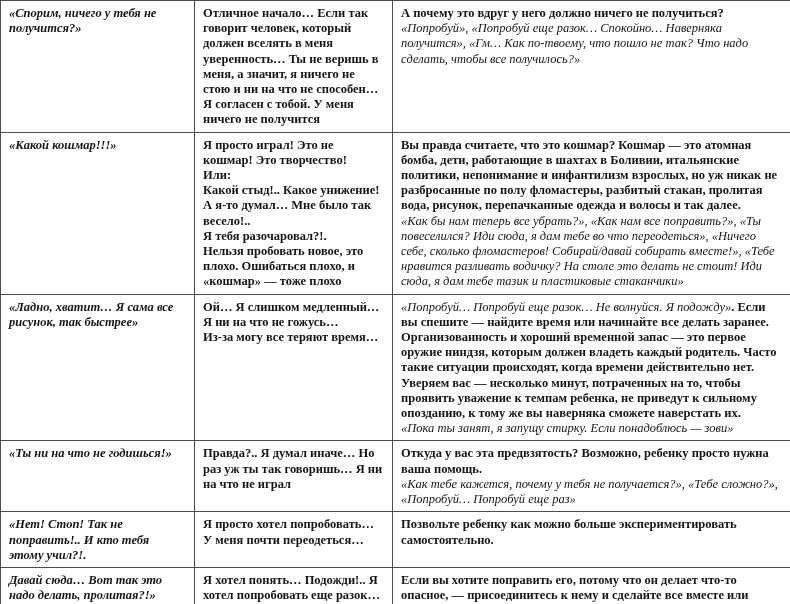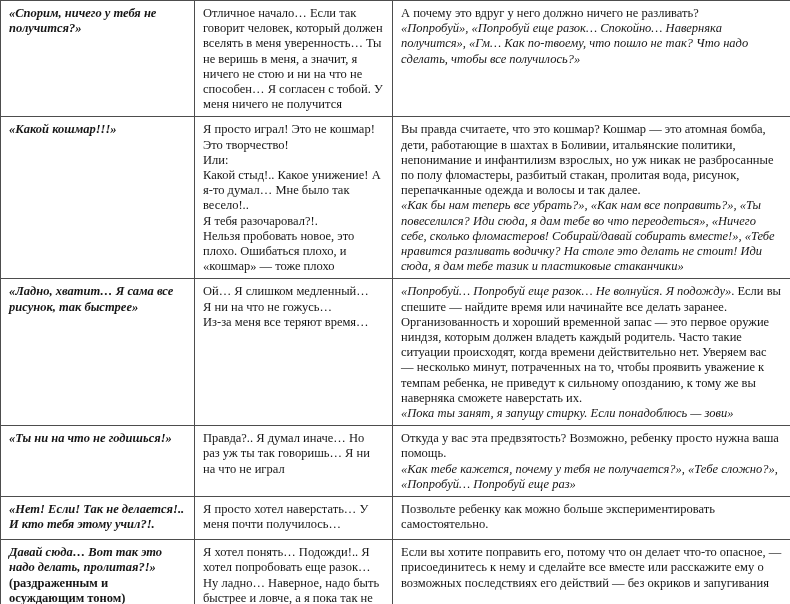--- a/index.html
+++ b/index.html
@@ -32,59 +32,59 @@
   col.c1 { width: 194px; }
   col.c2 { width: 198px; }
   col.c3 { width: 398px; }
   tr.r1 { height: 106px; }
   tr.r2 { height: 161px; margin-left: 15px; }
   tr.r3 { height: 144px; }
   tr.r4 { height: 64px; margin-left: 20px; }
   tr.r5 { height: 43px; }
   tr.r6 { height: 85px; }
   .seg { white-space: pre-wrap; }
-  .seg.normal { font-style: normal; font-weight: normal; }
+  .seg.normal { font-style: normal; font-weight: bold; }
   .seg.italic { font-style: italic; }
   .seg.bold { font-weight: bold; }
   .seg.bold-italic { font-weight: bold; font-style: italic; }
 </style>
 </head>
 <body>
 
 <div class="page">
   <table class="tbl">
     <colgroup>
       <col class="c1">
       <col class="c2">
       <col class="c3">
     </colgroup>
     <tbody>
       <tr class="r1">
         <td><span class="seg bold-italic">«Спорим, ничего у тебя не получится?»</span></td>
         <td><span class="seg normal">Отличное начало… Если так говорит человек, который должен вселять в меня уверенность… Ты не веришь в меня, а значит, я ничего не стою и ни на что не способен… Я согласен с тобой. У меня ничего не получится</span></td>
-        <td><span class="seg normal">А почему это вдруг у него должно ничего не разливать?</span><br><span class="seg italic">«Попробуй», «Попробуй еще разок… Спокойно… Наверняка получится», «Гм… Как по-твоему, что пошло не так? Что надо сделать, чтобы все получилось?»</span></td>
+        <td><span class="seg normal">А почему это вдруг у него должно ничего не получиться?</span><br><span class="seg italic">«Попробуй», «Попробуй еще разок… Спокойно… Наверняка получится», «Гм… Как по-твоему, что пошло не так? Что надо сделать, чтобы все получилось?»</span></td>
       </tr>
       <tr class="r2">
         <td><span class="seg bold-italic">«Какой кошмар!!!»</span></td>
         <td><span class="seg normal">Я просто играл! Это не кошмар! Это творчество!</span><br><span class="seg normal">Или:</span><br><span class="seg normal">Какой стыд!.. Какое унижение! А я-то думал… Мне было так весело!..</span><br><span class="seg normal">Я тебя разочаровал?!.</span><br><span class="seg normal">Нельзя пробовать новое, это плохо. Ошибаться плохо, и «кошмар» — тоже плохо</span></td>
         <td><span class="seg normal">Вы правда считаете, что это кошмар? Кошмар — это атомная бомба, дети, работающие в шахтах в Боливии, итальянские политики, непонимание и инфантилизм взрослых, но уж никак не разбросанные по полу фломастеры, разбитый стакан, пролитая вода, рисунок, перепачканные одежда и волосы и так далее.</span><br><span class="seg italic">«Как бы нам теперь все убрать?», «Как нам все поправить?», «Ты повеселился? Иди сюда, я дам тебе во что переодеться», «Ничего себе, сколько фломастеров! Собирай/давай собирать вместе!», «Тебе нравится разливать водичку? На столе это делать не стоит! Иди сюда, я дам тебе тазик и пластиковые стаканчики»</span></td>
       </tr>
       <tr class="r3">
         <td><span class="seg bold-italic">«Ладно, хватит… Я сама все рисунок, так быстрее»</span></td>
-        <td><span class="seg normal">Ой… Я слишком медленный…</span><br><span class="seg normal">Я ни на что не гожусь…</span><br><span class="seg normal">Из-за меня все теряют время…</span></td>
+        <td><span class="seg normal">Ой… Я слишком медленный…</span><br><span class="seg normal">Я ни на что не гожусь…</span><br><span class="seg normal">Из-за могу все теряют время…</span></td>
         <td><span class="seg italic">«Попробуй… Попробуй еще разок… Не волнуйся. Я подожду»</span><span class="seg normal">. Если вы спешите — найдите время или начинайте все делать заранее. Организованность и хороший временной запас — это первое оружие ниндзя, которым должен владеть каждый родитель. Часто такие ситуации происходят, когда времени действительно нет. Уверяем вас — несколько минут, потраченных на то, чтобы проявить уважение к темпам ребенка, не приведут к сильному опозданию, к тому же вы наверняка сможете наверстать их.</span><br><span class="seg italic">«Пока ты занят, я запущу стирку. Если понадоблюсь — зови»</span></td>
       </tr>
       <tr class="r4">
         <td><span class="seg bold-italic">«Ты ни на что не годишься!»</span></td>
         <td><span class="seg normal">Правда?.. Я думал иначе… Но раз уж ты так говоришь… Я ни на что не играл</span></td>
         <td><span class="seg normal">Откуда у вас эта предвзятость? Возможно, ребенку просто нужна ваша помощь.</span><br><span class="seg italic">«Как тебе кажется, почему у тебя не получается?», «Тебе сложно?», «Попробуй… Попробуй еще раз»</span></td>
       </tr>
       <tr class="r5">
-        <td><span class="seg bold-italic">«Нет! Если! Так не делается!.. И кто тебя этому учил?!.</span></td>
-        <td><span class="seg normal">Я просто хотел наверстать… У меня почти получилось…</span></td>
+        <td><span class="seg bold-italic">«Нет! Стоп! Так не поправить!.. И кто тебя этому учил?!.</span></td>
+        <td><span class="seg normal">Я просто хотел попробовать… У меня почти переодеться…</span></td>
         <td><span class="seg normal">Позвольте ребенку как можно больше экспериментировать самостоятельно.</span></td>
       </tr>
       <tr class="r6">
         <td><span class="seg bold-italic">Давай сюда… Вот так это надо делать, пролитая?!»</span><br><span class="seg bold">(раздраженным и осуждающим тоном)</span></td>
         <td><span class="seg normal">Я хотел понять… Подожди!.. Я хотел попробовать еще разок… Ну ладно… Наверное, надо быть быстрее и ловче, а я пока так не могу…</span></td>
         <td><span class="seg normal">Если вы хотите поправить его, потому что он делает что-то опасное, — присоединитесь к нему и сделайте все вместе или расскажите ему о возможных последствиях его действий — без окриков и запугивания</span></td>
       </tr>
     </tbody>
   </table>
 </div>

